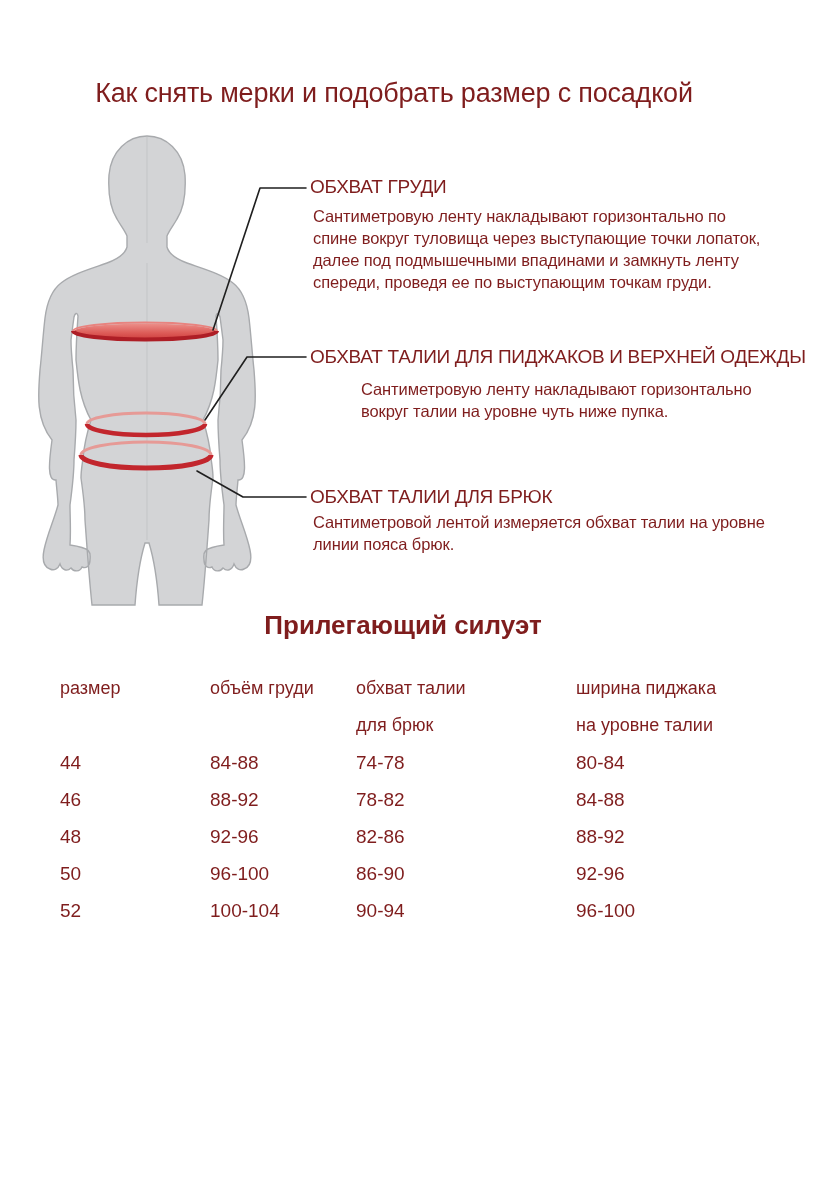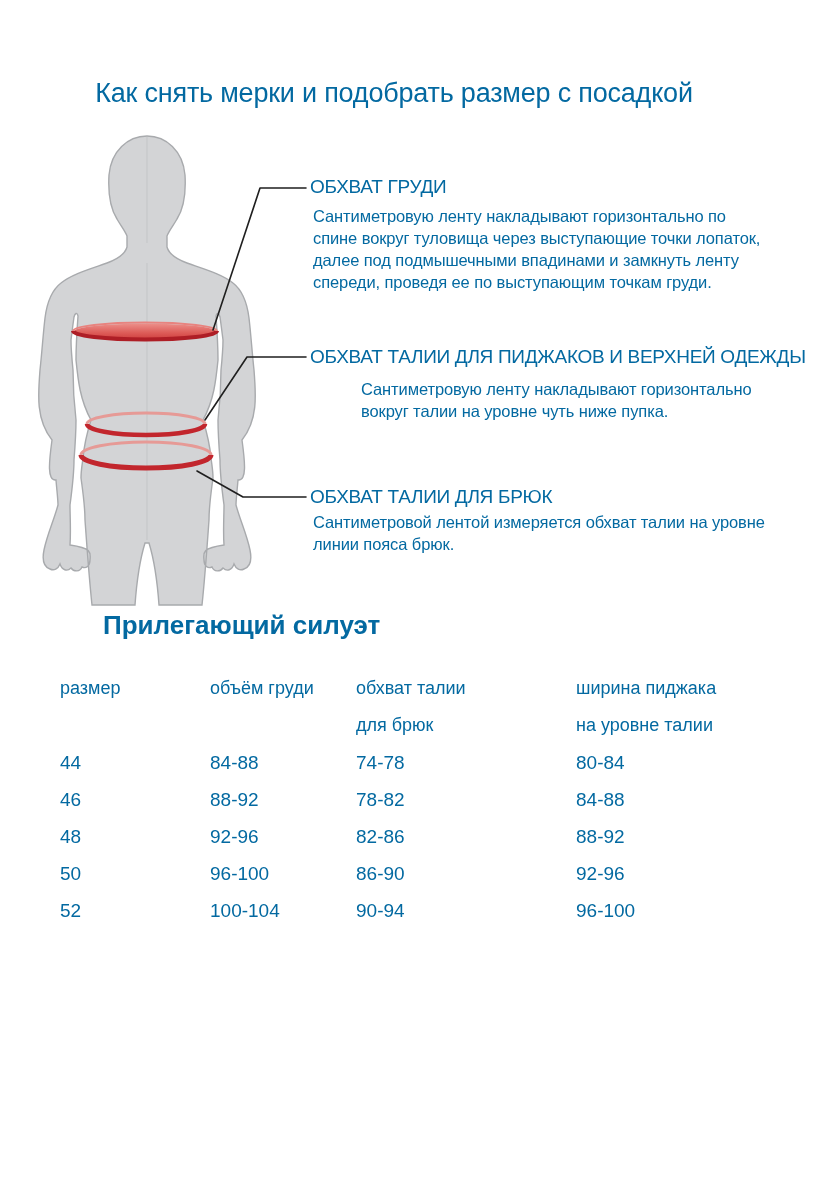--- a/index.html
+++ b/index.html
@@ -1,29 +1,29 @@
 <!DOCTYPE html>
 <html><head>
 <meta charset="utf-8">
 <style>
   html,body{margin:0;padding:0;background:#ffffff;}
   #page{position:relative;width:825px;height:1200px;background:#ffffff;overflow:hidden;
-        font-family:"Liberation Sans",sans-serif;color:#0369a1;}
+        font-family:"Liberation Sans",sans-serif;color:#7f1d1d;}
   .abs{position:absolute;}
   #page-title{left:0;top:76px;width:788px;text-align:center;font-size:27px;line-height:34px;
               font-weight:400;letter-spacing:-0.2px;}
   .sec-head{font-size:19px;line-height:24px;font-weight:400;letter-spacing:-0.3px;white-space:nowrap;}
   .sec-body{font-size:16.5px;line-height:22px;font-weight:400;white-space:pre-line;letter-spacing:-0.1px;}
   #sec1-head{left:310px;top:175px;}
   #sec1-body{left:313px;top:205px;width:470px;}
   #sec2-head{left:310px;top:345px;}
   #sec2-body{left:313px;top:378px;width:470px;margin-left:48px;}
   #sec3-head{left:310px;top:485px;}
   #sec3-body{left:313px;top:511px;width:480px;}
-  #table-title{left:103px;top:610px;width:600px;text-align:left;font-size:26px;font-weight:700;}
+  #table-title{left:103px;top:610px;width:600px;text-align:center;font-size:26px;font-weight:700;}
   #size-table{left:60px;top:670px;display:grid;grid-template-columns:150px 146px 220px 172px;
               align-items:start;}
   #size-table .cell{text-align:left;line-height:37px;font-size:19px;white-space:pre-line;}
   #size-table .hcell{font-size:18px;}
   #figure-svg{left:0;top:0;}
 </style>
 </head>
 <body>
 
 <div id="page">

